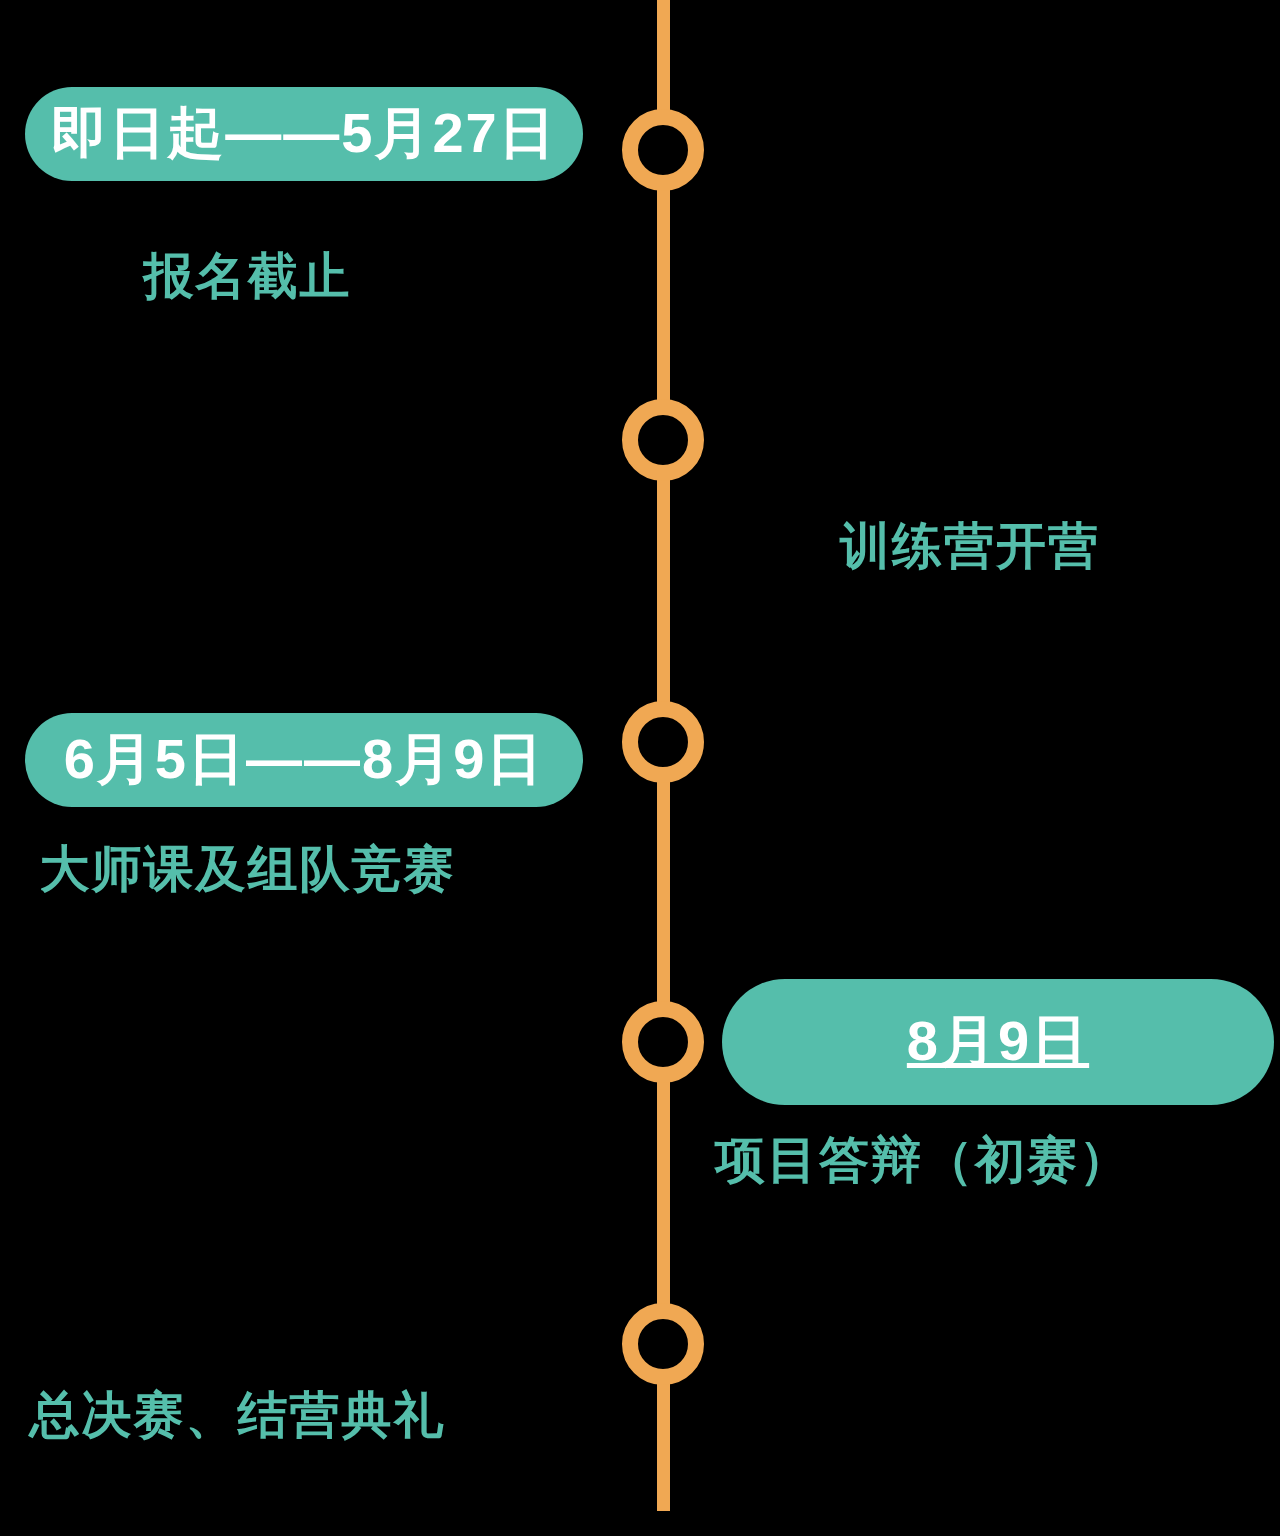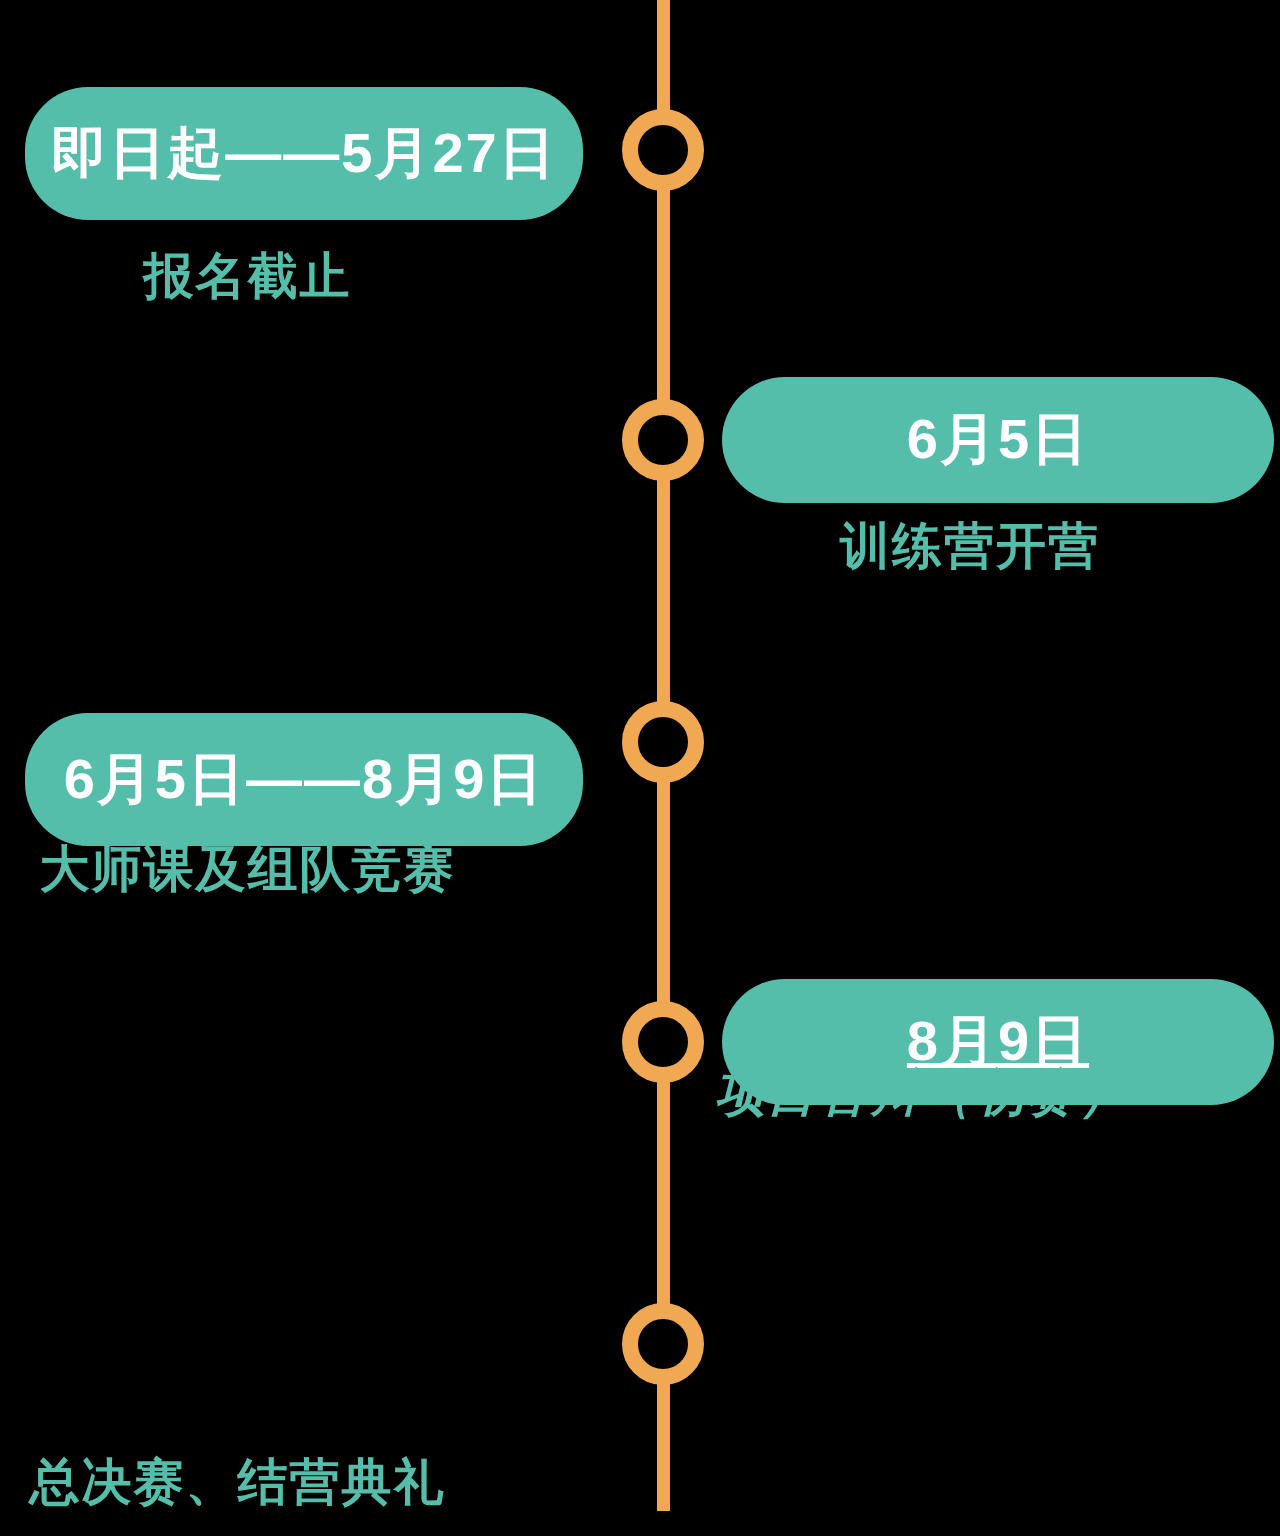--- a/index.html
+++ b/index.html
@@ -45,60 +45,59 @@
     display: flex;
     align-items: center;
     justify-content: center;
     background: var(--teal, #55BEAB);
     border-radius: 63px;
     color: var(--pill-text, #fff);
     font-size: 56px;
     letter-spacing: 2px;
     white-space: nowrap;
   }
-  .pill-left  { left: 25px;  width: 558px; height: 133px; }
+  .pill-left  { left: 25px;  width: 558px; height: 94px; }
   .pill-right { left: 722px; width: 552px; height: 126px; }
   .p1 { top: 87px; }
   .p2 { top: 377px; }
   .p3 { top: 690px; margin-top: 23px; }
   .p4 { top: 979px; text-decoration: underline; }
   .p5 { top: 1281px; }
 
   .caption {
     position: absolute;
     color: var(--teal, #55BEAB);
     font-size: 50px;
     line-height: 1.2;
     letter-spacing: 2px;
     text-align: center;
     white-space: nowrap;
   }
   .c1 { top: 246px;  left: 25px;  width: 445px; }
   .c2 { top: 516px;  left: 740px; width: 460px; }
   .c3 { top: 839px;  left: 25px;  width: 445px; }
-  .c4 { top: 1063px; left: 693px; width: 460px; font-style: italic; }
-  .c5 { top: 1452px; left: 15px;  width: 445px; }
+  .c4 { top: 1130px; left: 693px; width: 460px; }
+  .c5 { top: 1385px; left: 15px;  width: 445px; }
 </style>
 </head>
 <body>
 
 <div class="canvas">
 
   <div class="axis"></div>
 
   <div class="node n1"></div>
   <div class="node n2"></div>
   <div class="node n3"></div>
   <div class="node n4"></div>
   <div class="node n5"></div>
 
   <div class="pill pill-left p1">即日起——5月27日</div>
   <div class="caption c1">报名截止</div>
 
-  <div class="pill pill-right p2">6月5日</div>
   <div class="caption c2">训练营开营</div>
 
   <div class="pill pill-left p3">6月5日——8月9日</div>
   <div class="caption c3">大师课及组队竞赛</div>
 
   <div class="pill pill-right p4">8月9日</div>
   <div class="caption c4">项目答辩（初赛）</div>
 
   <div class="caption c5">总决赛、结营典礼</div>
 

